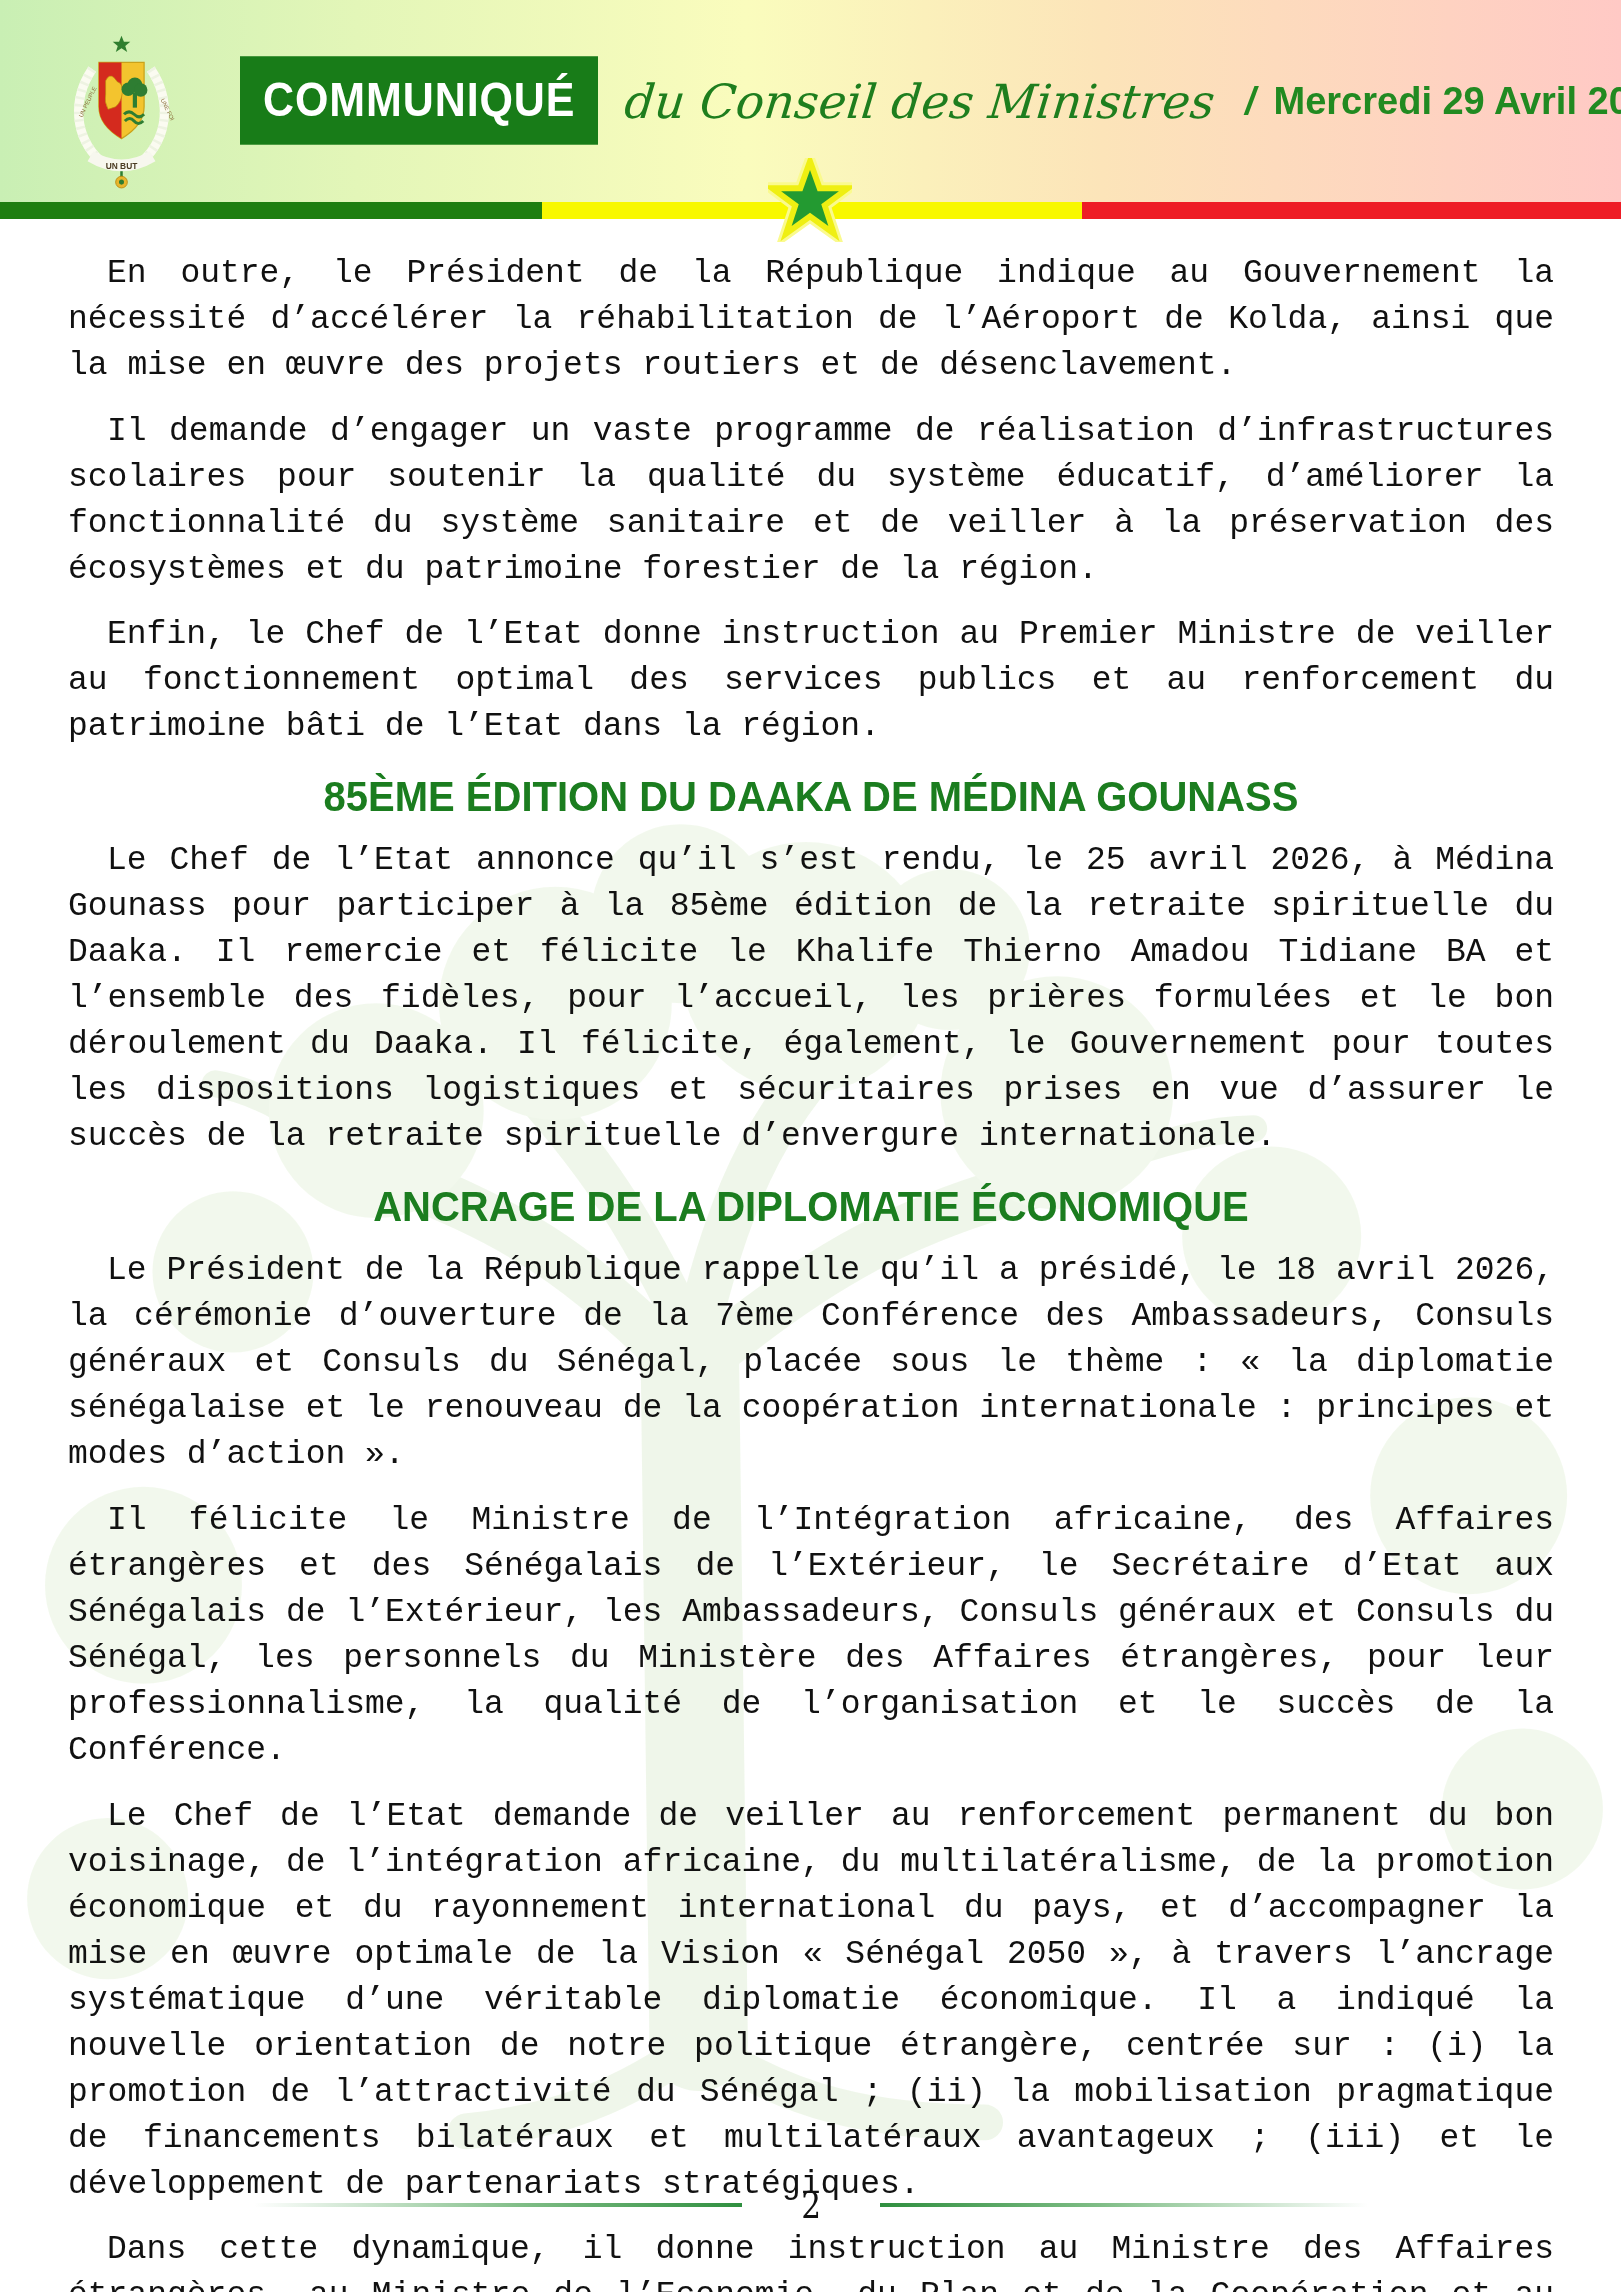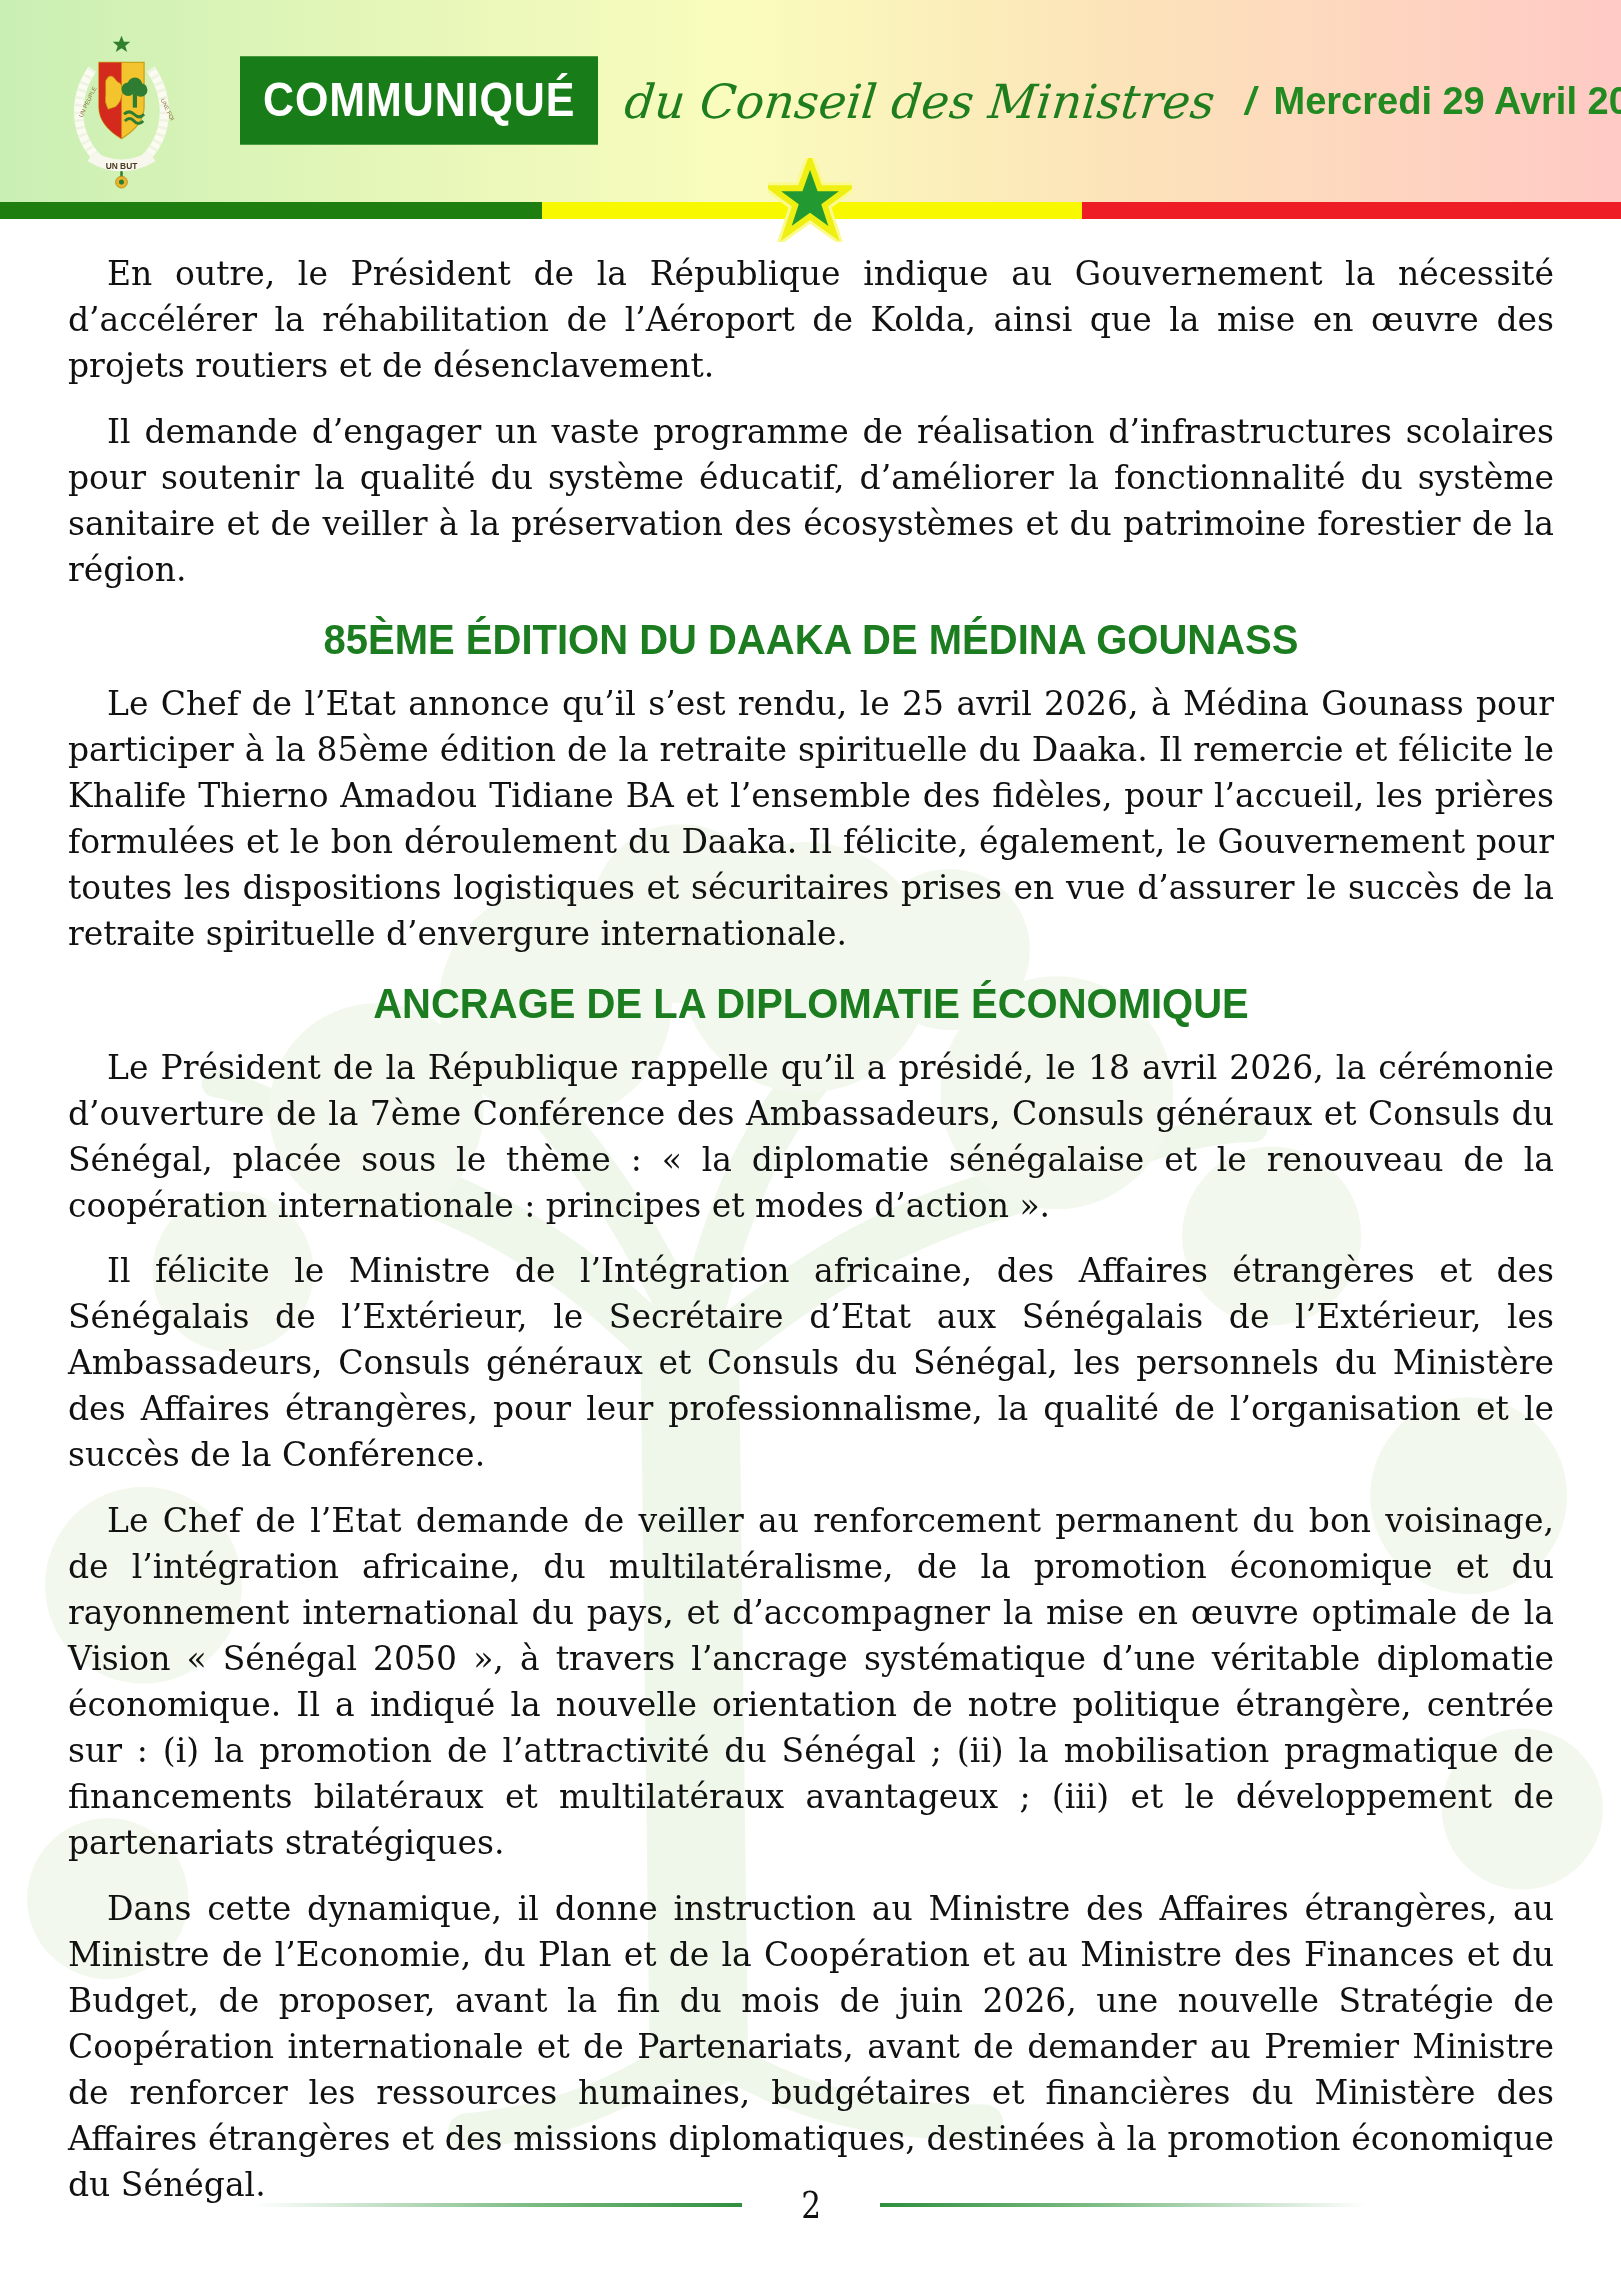--- a/index.html
+++ b/index.html
@@ -30,21 +30,21 @@
   .band.red{width:33.3%;background:#ee1c25;}
   .flag-star{position:absolute;left:768px;top:158px;width:84px;height:84px;z-index:2;}
 
   
   .watermark{position:absolute;left:0;top:466px;width:1622px;height:1746px;z-index:0;
              opacity:0.55;pointer-events:none;}
 
   
   .content{position:relative;z-index:1;padding:32px 68px 0 68px;
            font-size:33px;line-height:46px;color:#111111;}
-  .content p{margin:0 0 19.7px 0;text-align:justify;text-indent:39px;}
+  .content p{margin:0 0 19.7px 0;text-align:justify;text-indent:39px;font-family:Liberation Mono, monospace;}
   .content h2{color:#1b7d1f;font-family:"Liberation Sans",sans-serif;font-weight:800;
               font-size:40px;line-height:47px;text-align:center;margin:23px 0 18px 0;
               letter-spacing:0px;transform:scaleY(1.08);}
 
   
   .pagefoot{position:absolute;left:0;top:2183px;width:1622px;display:flex;
             align-items:center;justify-content:center;z-index:1;}
   .rule{height:3.6px;width:488px;}
   .rule-left{background:linear-gradient(90deg,rgba(130,195,135,0) 0%,#7fbd86 55%,#2f8f3f 100%);}
   .rule-right{background:linear-gradient(270deg,rgba(130,195,135,0) 0%,#7fbd86 55%,#2f8f3f 100%);}
@@ -125,20 +125,21 @@
       <circle cx="160" cy="1250" r="110"></circle>
         <circle cx="1640" cy="1150" r="110"></circle>
       <circle cx="120" cy="1600" r="90"></circle>
         <circle cx="1700" cy="1500" r="90"></circle>
     </g>
   </svg>
 
   <main class="content">
     <p>En outre, le Président de la République indique au Gouvernement la nécessité d’accélérer la réhabilitation de l’Aéroport de Kolda, ainsi que la mise en œuvre des projets routiers et de désenclavement.</p>
     <p>Il demande d’engager un vaste programme de réalisation d’infrastructures scolaires pour soutenir la qualité du système éducatif, d’améliorer la fonctionnalité du système sanitaire et de veiller à la préservation des écosystèmes et du patrimoine forestier de la région.</p>
+    <p>Enfin, le Chef de l’Etat donne instruction au Premier Ministre de veiller au fonctionnement optimal des services publics et au renforcement du patrimoine bâti de l’Etat dans la région.</p>
     <h2>85ÈME ÉDITION DU DAAKA DE MÉDINA GOUNASS</h2>
     <p>Le Chef de l’Etat annonce qu’il s’est rendu, le 25 avril 2026, à Médina Gounass pour participer à la 85ème édition de la retraite spirituelle du Daaka. Il remercie et félicite le Khalife Thierno Amadou Tidiane BA et l’ensemble des fidèles, pour l’accueil, les prières formulées et le bon déroulement du Daaka.  Il félicite, également, le Gouvernement pour toutes les dispositions logistiques et sécuritaires prises en vue d’assurer le succès de la retraite spirituelle d’envergure internationale.</p>
     <h2>ANCRAGE DE LA DIPLOMATIE ÉCONOMIQUE</h2>
     <p>Le Président de la République rappelle qu’il a présidé, le 18 avril 2026, la cérémonie d’ouverture de la 7ème Conférence des Ambassadeurs, Consuls généraux et Consuls du Sénégal, placée sous le thème : « la diplomatie sénégalaise et le renouveau de la coopération internationale : principes et modes d’action ».</p>
     <p>Il félicite le Ministre de l’Intégration africaine, des Affaires étrangères et des Sénégalais de l’Extérieur, le Secrétaire d’Etat aux Sénégalais de l’Extérieur, les Ambassadeurs, Consuls généraux et Consuls du Sénégal, les personnels du Ministère des Affaires étrangères, pour leur professionnalisme, la qualité de l’organisation et le succès de la Conférence.</p>
     <p>Le Chef de l’Etat demande de veiller au renforcement permanent du bon voisinage, de l’intégration africaine, du multilatéralisme, de la promotion économique et du rayonnement international du pays, et d’accompagner la mise en œuvre optimale de la Vision « Sénégal 2050 », à travers l’ancrage systématique d’une véritable diplomatie économique. Il a indiqué la nouvelle orientation de notre politique étrangère, centrée sur : (i) la promotion de l’attractivité du Sénégal ; (ii) la mobilisation pragmatique de financements bilatéraux et multilatéraux avantageux ; (iii) et le développement de partenariats stratégiques.</p>
     <p>Dans cette dynamique, il donne instruction au Ministre des Affaires étrangères, au Ministre de l’Economie, du Plan et de la Coopération et au Ministre des Finances et du Budget, de proposer, avant la fin du mois de juin 2026, une nouvelle Stratégie de Coopération internationale et de Partenariats, avant de demander au Premier Ministre de renforcer les ressources humaines, budgétaires et financières du Ministère des Affaires étrangères et des missions diplomatiques, destinées à la promotion économique du Sénégal.</p>
 
   </main>
 

